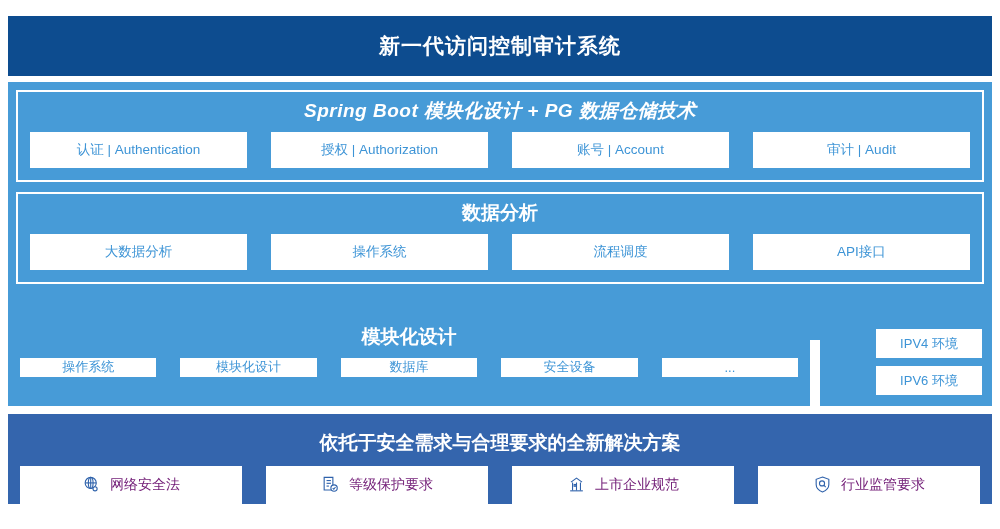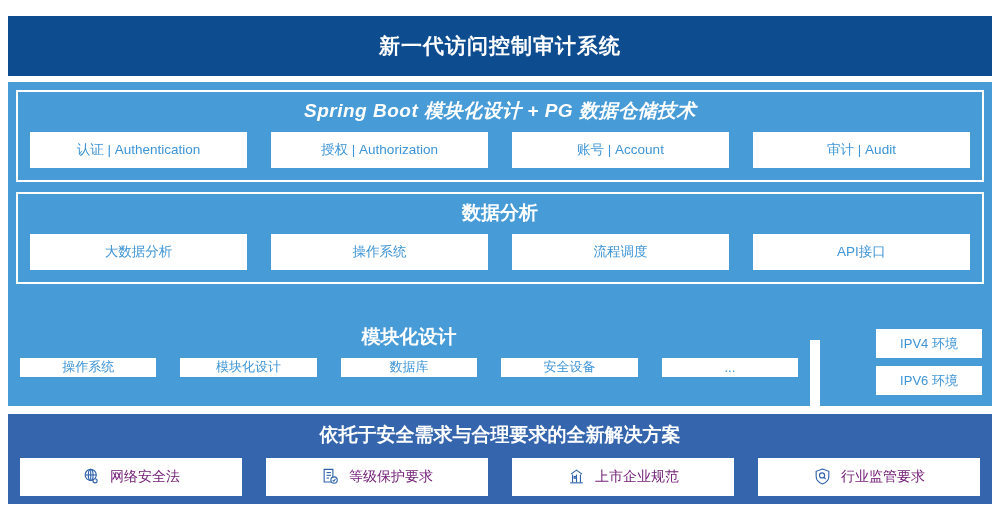--- a/index.html
+++ b/index.html
@@ -115,21 +115,21 @@
   }
 
   
   .panel-solution {
     position: absolute;
     left: 8px;
     top: 414px;
     width: 984px;
     height: 90px;
     background: #3465ad;
-    padding: 0 12px 12px 12px;
+    padding: 8px 12px 12px 12px;
   }
   .panel-solution .group-title { font-size: 19px; padding: 11px 0 12px 0; }
   .solution-card {
     flex: 1 1 0;
     background: #ffffff;
     height: 38px;
     display: flex;
     align-items: center;
     justify-content: center;
     gap: 9px;

